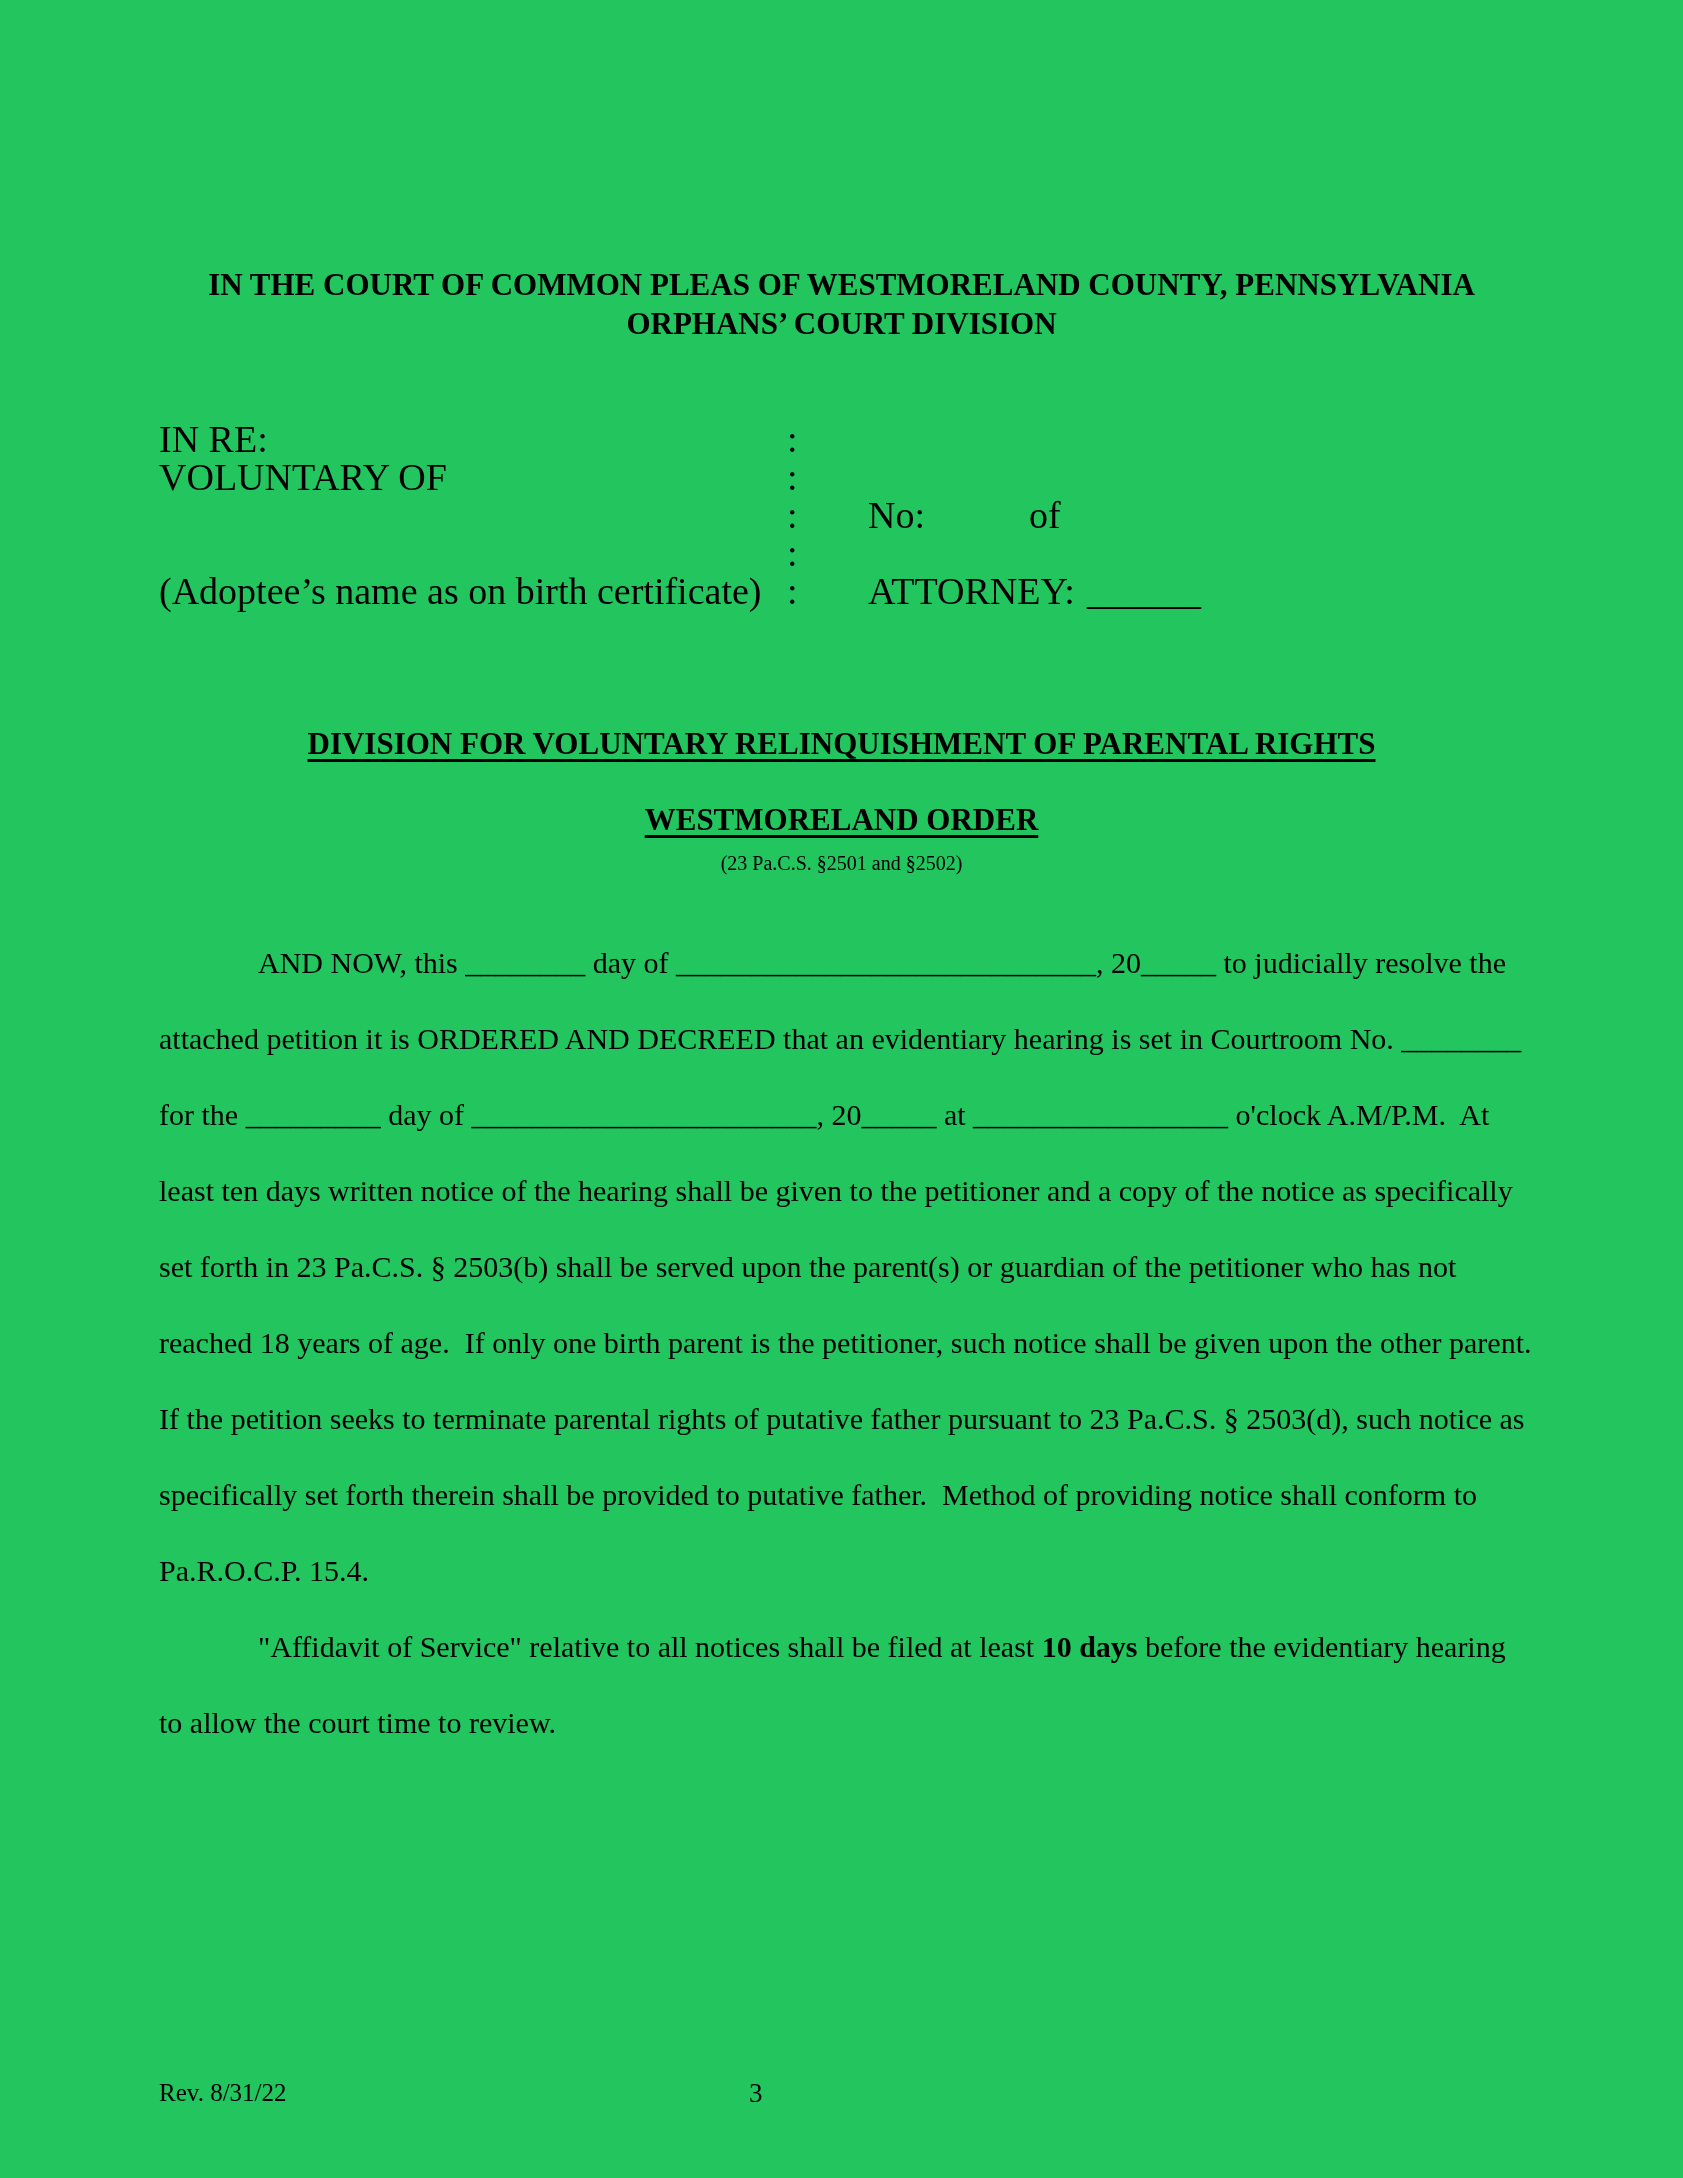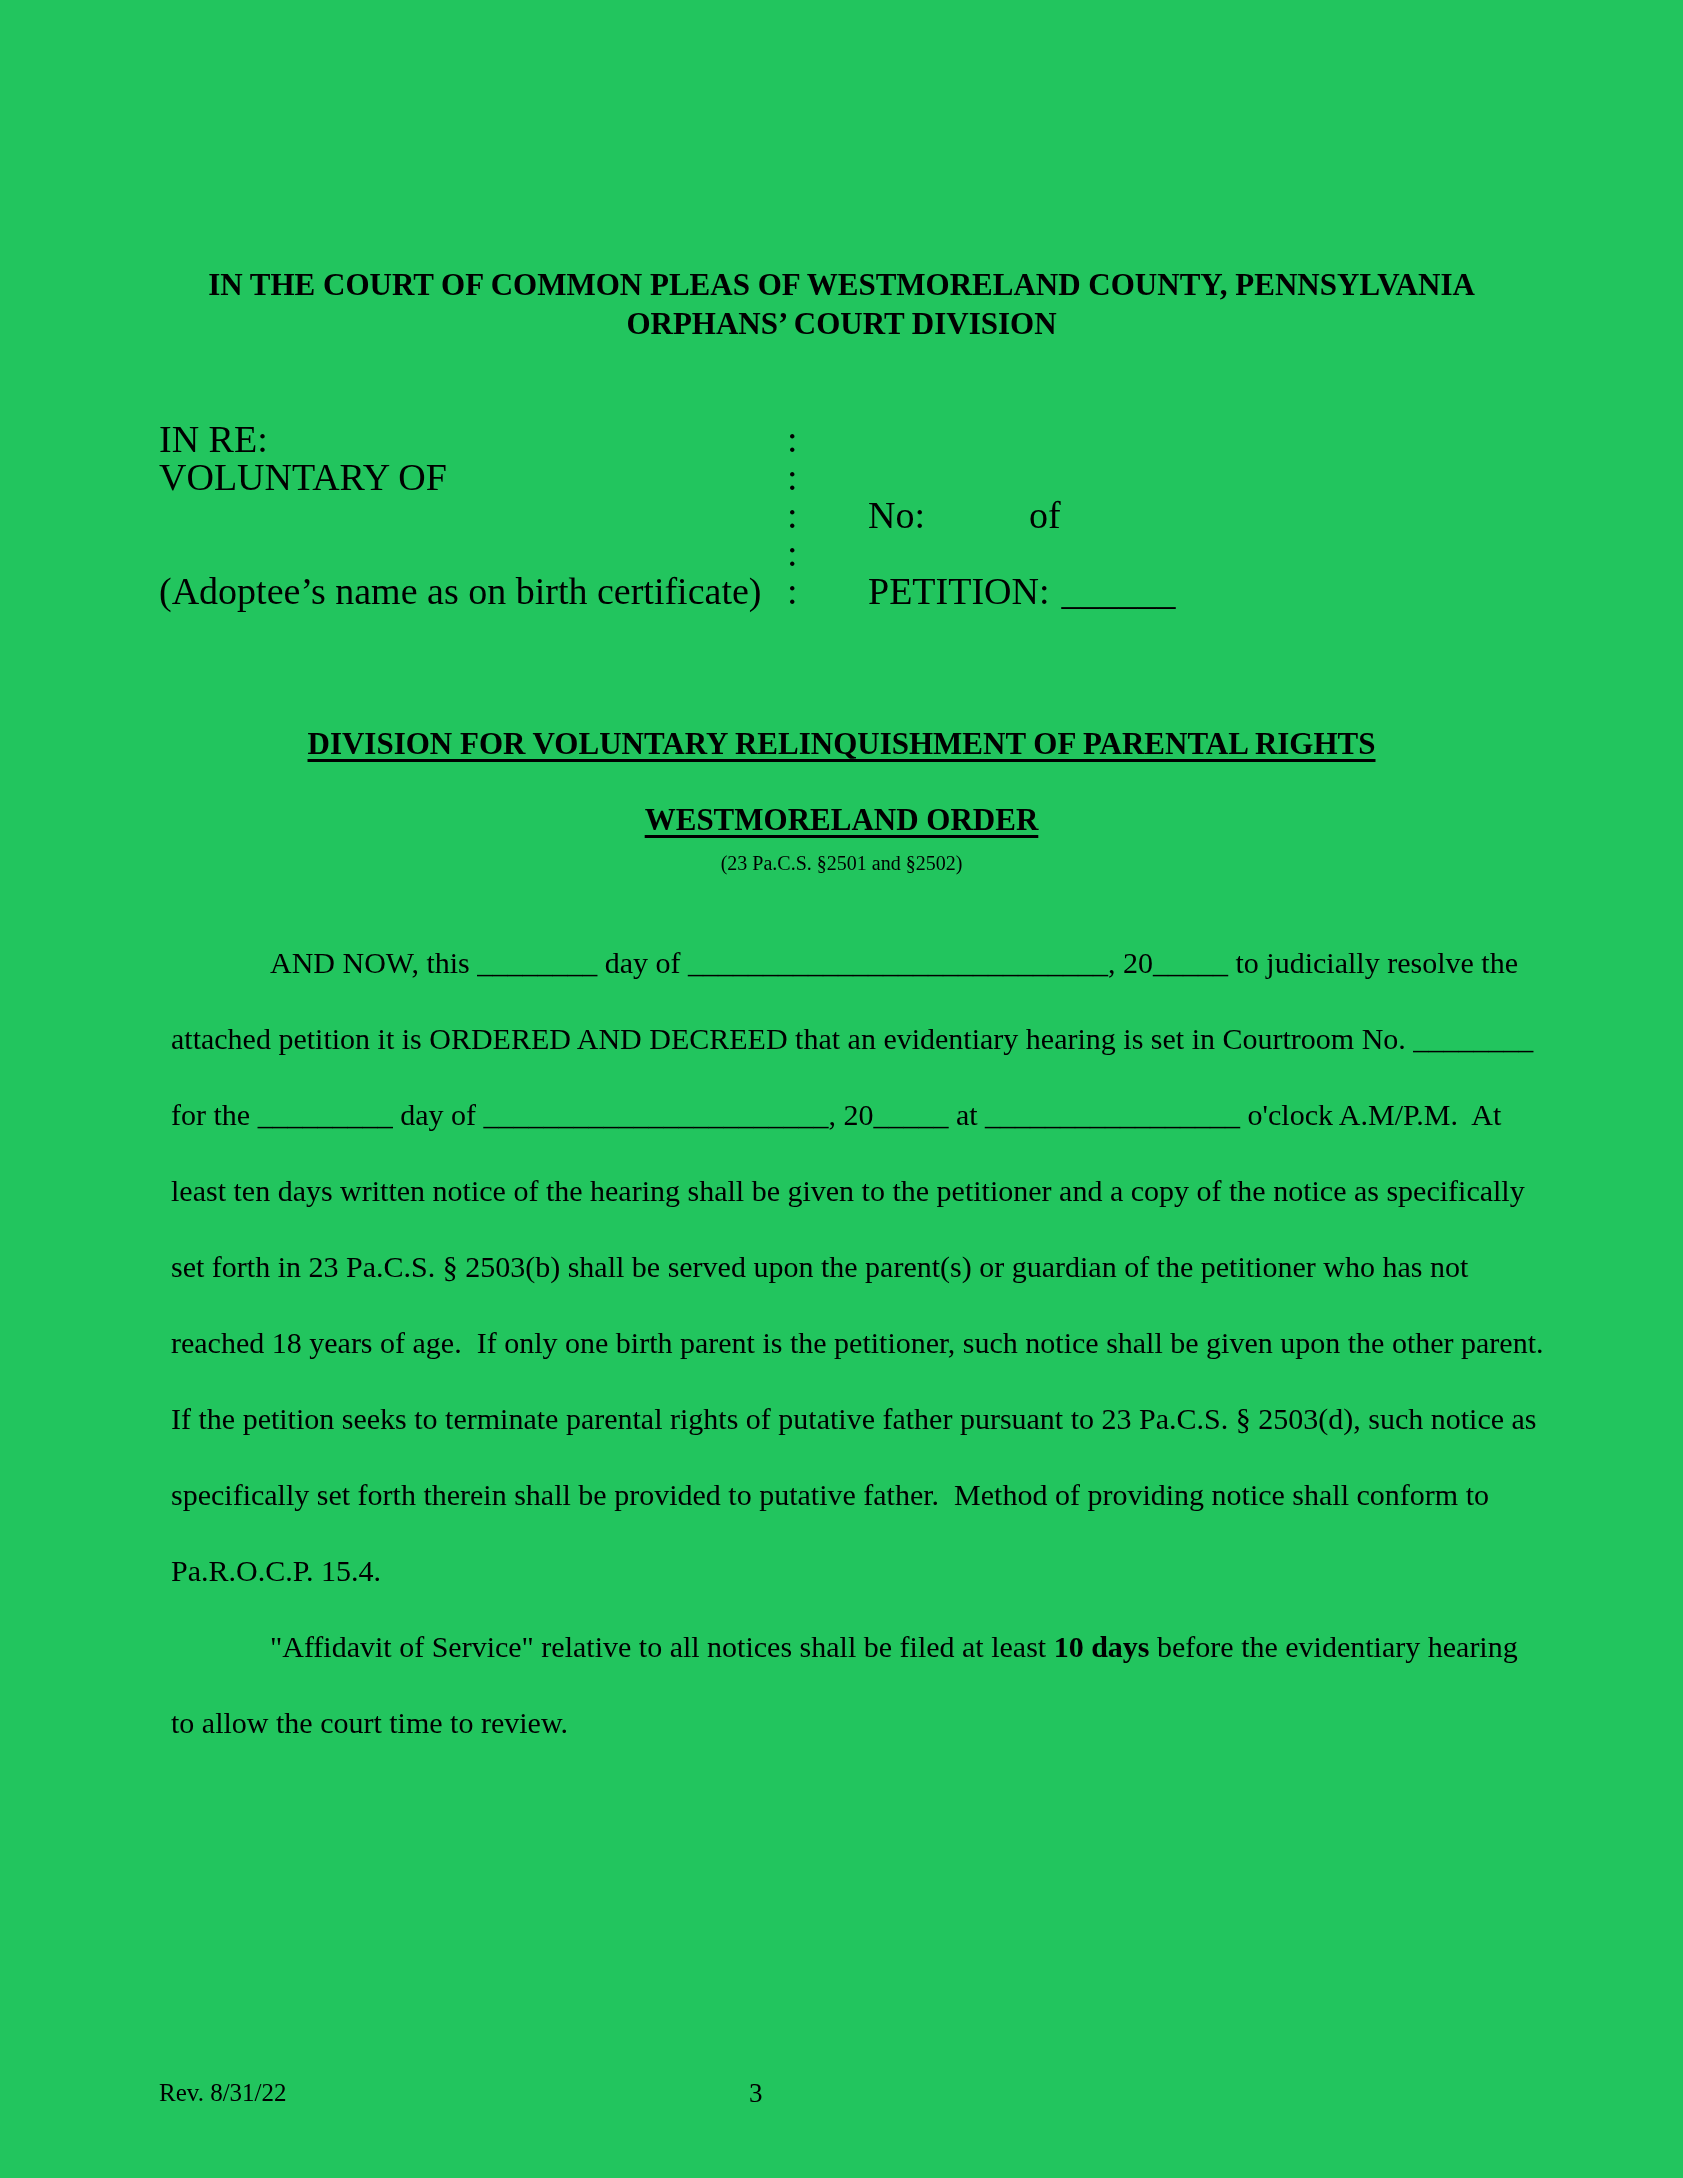--- a/index.html
+++ b/index.html
@@ -73,21 +73,20 @@
 
   
   .body-text {
     position: absolute;
     top: 925px;
     left: 159px;
     width: 1376px;
     font-size: 30px;
     line-height: 76px;
     text-align: left;
-    margin-left: 12px;
   }
   .body-text p {
     margin: 0;
     text-indent: 99px;
     white-space: pre-wrap;
   }
 
   
   .footer {
     position: absolute;
@@ -130,21 +129,21 @@
       <span>No:</span><span class="of-label">of</span>
     </div>
 
     <div class="cap-cell"></div>
     <div class="cap-cell">:</div>
     <div class="cap-cell"></div>
 
     <div class="cap-cell">(Adoptee’s name as on birth certificate)</div>
     <div class="cap-cell">:</div>
     <div class="cap-cell">
-      <span>PETITION:</span><span class="attorney-blank">______</span>
+      <span>ATTORNEY:</span><span class="attorney-blank">______</span>
     </div>
   </div>
 
   <div class="title-block">
     <div class="title-main">DIVISION FOR VOLUNTARY RELINQUISHMENT OF PARENTAL RIGHTS</div>
     <div class="title-sub">WESTMORELAND ORDER</div>
     <div class="title-statute">(23 Pa.C.S. §2501 and §2502)</div>
   </div>
 
   <div class="body-text">

